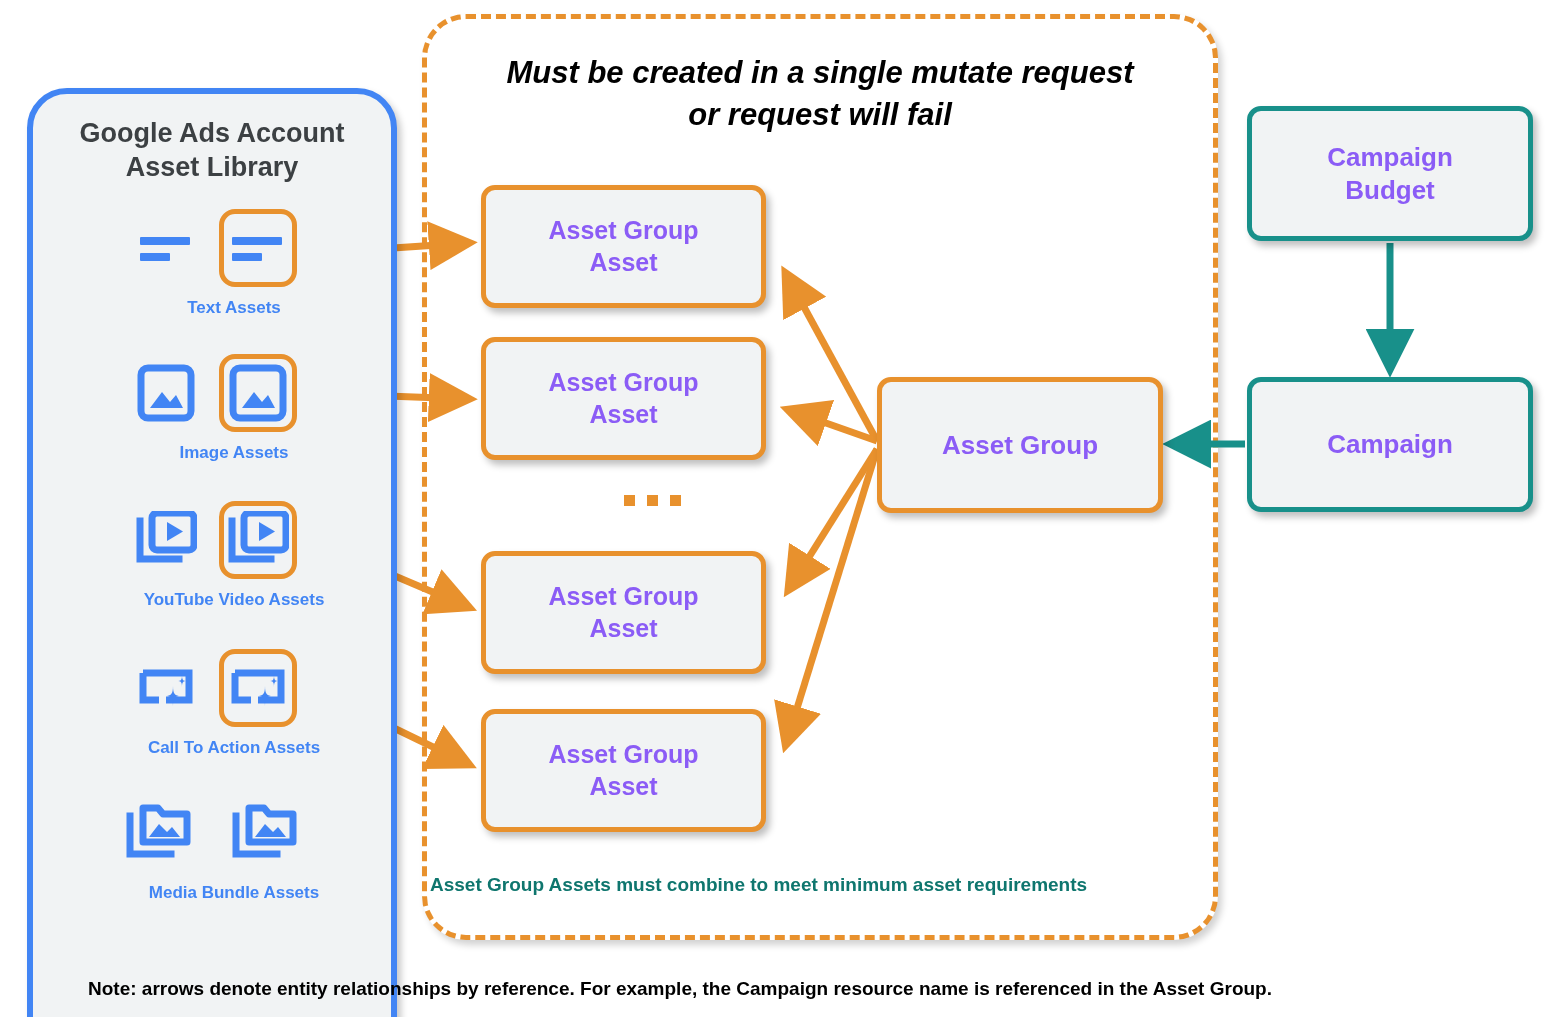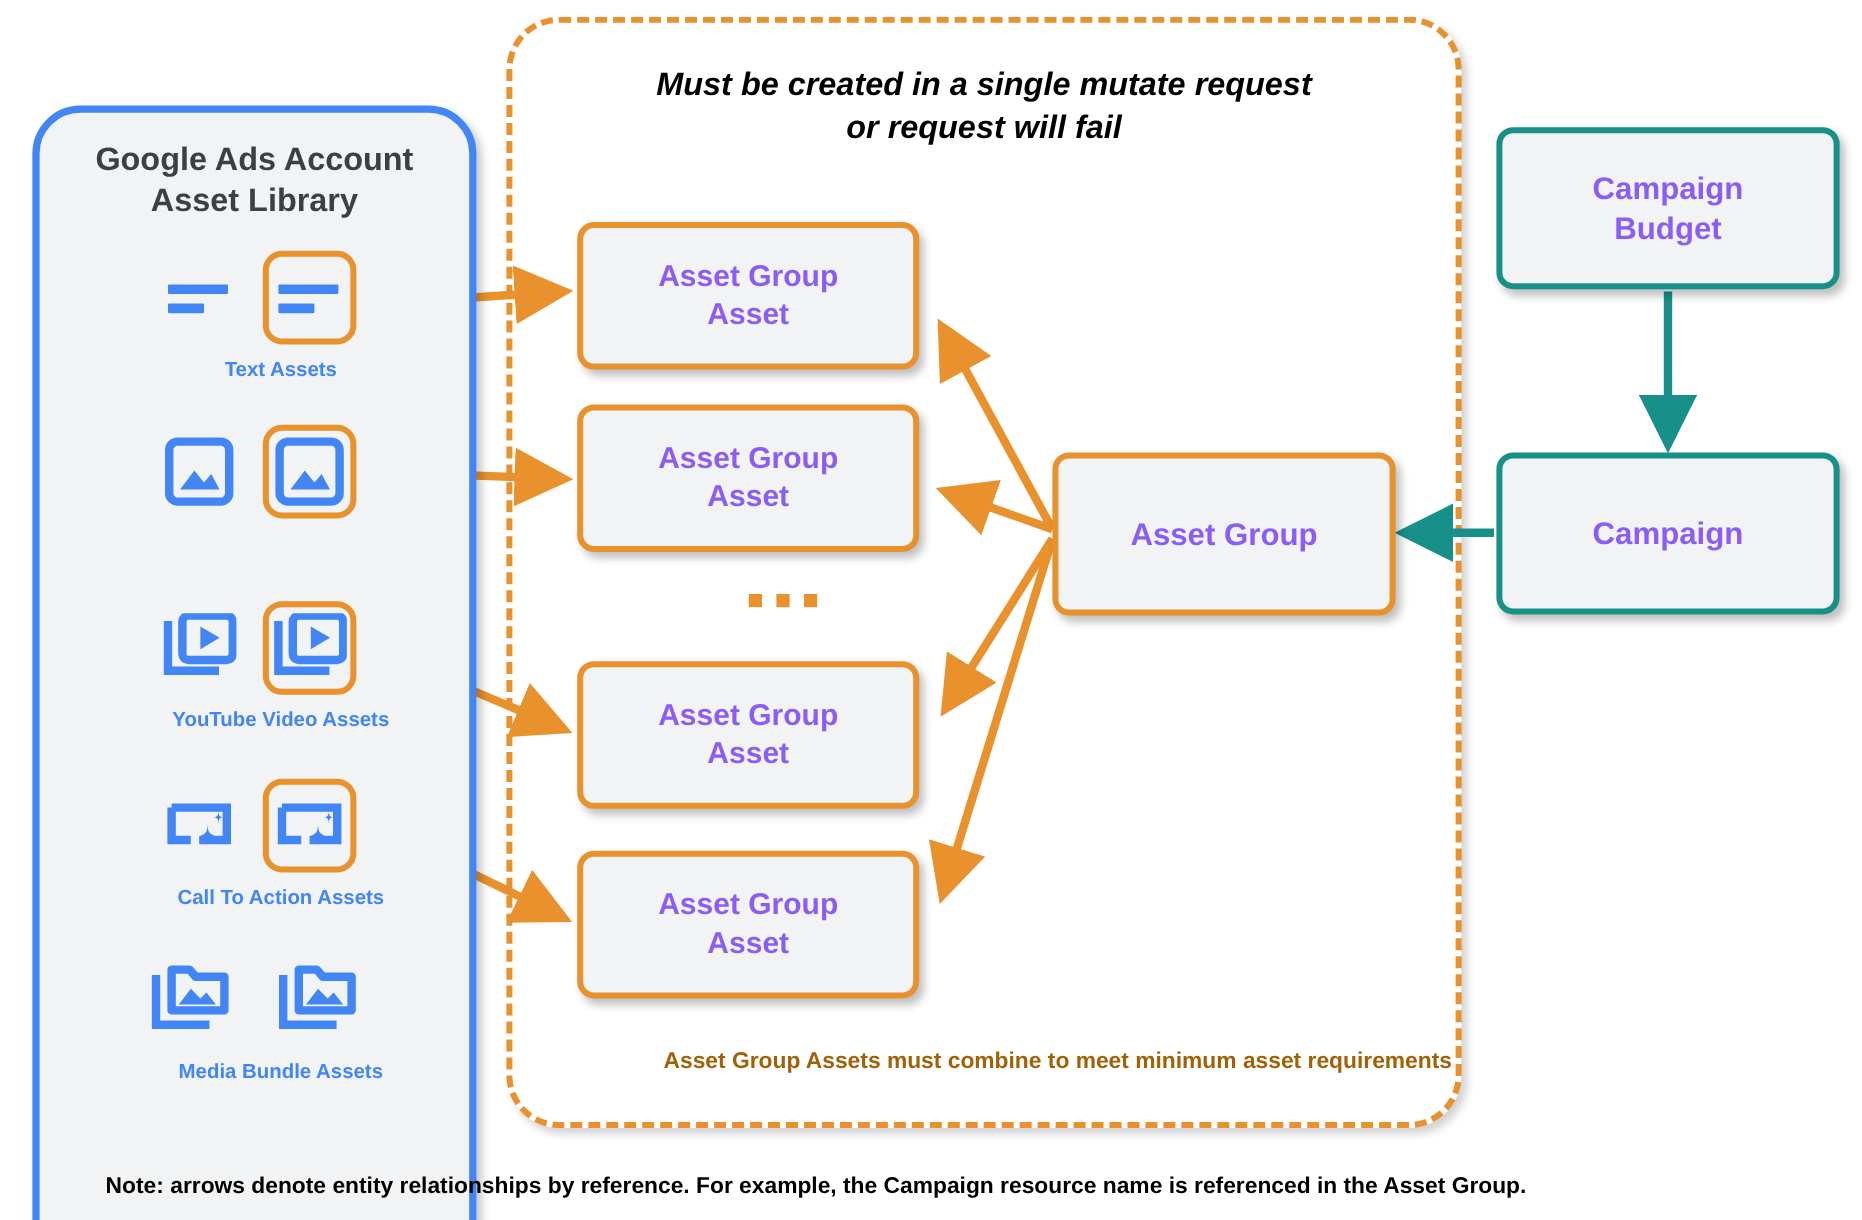--- a/index.html
+++ b/index.html
@@ -95,36 +95,36 @@
     box-sizing: border-box;
     background: #ffffff;
     box-shadow: 4px 5px 7px rgba(0,0,0,0.18);
   }
   #mutate-header {
     position: absolute;
     left: 430px;
     top: 52px;
     width: 780px;
     text-align: center;
-    font-size: 27px;
+    font-size: 31px;
     font-weight: bold;
     font-style: italic;
     color: #000000;
     line-height: 1.34;
     white-space: pre-line;
   }
   #mutate-footnote {
     position: absolute;
     left: 430px;
     top: 874px;
     width: 780px;
-    text-align: right;
+    text-align: left;
     font-size: 19px;
     font-weight: bold;
-    color: #a16207;
+    color: #0f766e;
   }
   
   .node {
     position: absolute;
     box-sizing: border-box;
     background: #f1f3f4;
     border-radius: 14px;
     display: flex;
     align-items: center;
     justify-content: center;
@@ -267,20 +267,21 @@
             <path d="M13,44 L25,28 L33,38 L39,31 L46,44 Z" fill="#4285f4"></path>
           </svg>
         </div>
         <div class="icon-slot highlighted">
           <svg width="58" height="58" viewBox="0 0 58 58">
             <rect x="4" y="4" width="50" height="50" rx="7" fill="none" stroke="#4285f4" stroke-width="7"></rect>
             <path d="M13,44 L25,28 L33,38 L39,31 L46,44 Z" fill="#4285f4"></path>
           </svg>
         </div>
       </div>
+      <div class="asset-caption">Image Assets</div>
     </div>
 
     <div class="asset-row" style="top:400px;">
       <div class="asset-icons">
         <div class="icon-slot">
           <svg width="62" height="58" viewBox="0 0 62 58">
             <path d="M5,10 L5,48 L44,48" fill="none" stroke="#4285f4" stroke-width="7" stroke-linecap="square"></path>
             <rect x="17" y="2" width="42" height="37" rx="5" fill="none" stroke="#4285f4" stroke-width="7"></rect>
             <path d="M32,11 L48,20.5 L32,30 Z" fill="#4285f4"></path>
           </svg>

